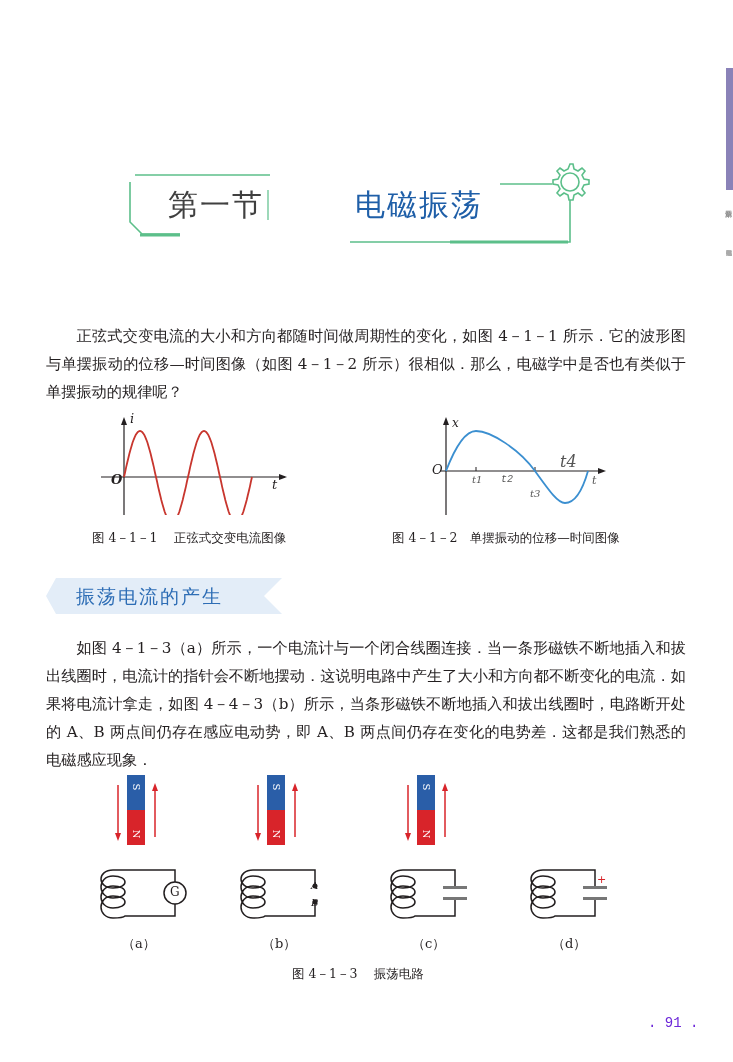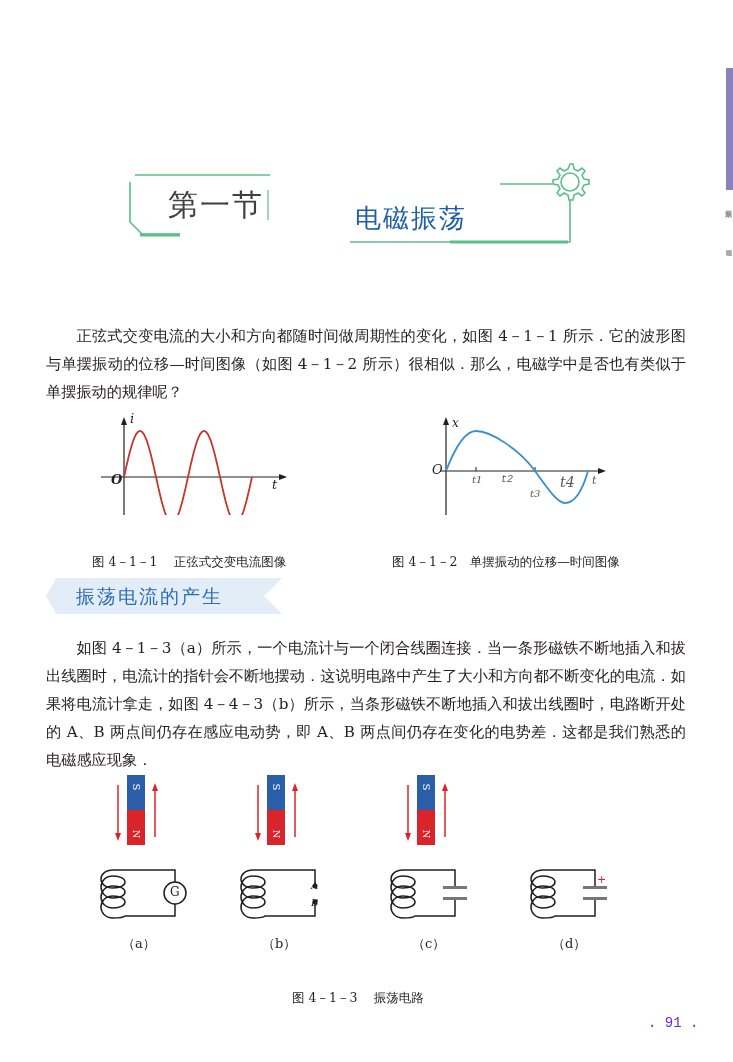--- a/index.html
+++ b/index.html
@@ -6,26 +6,26 @@
   body { width:733px; height:1062px; background:#ffffff; position:relative; overflow:hidden;
          font-family:"DejaVu Serif","Liberation Serif",serif; color:#231f20; }
   .abs { position:absolute; }
   
   .side-tab { left:726px; top:68px; width:7px; height:122px; background:#8a82b8; }
   .side-text { left:722px; top:205px; width:11px; font-size:7px; color:#888; writing-mode:vertical-rl; line-height:11px; }
   .side-text2 { left:722px; top:245px; width:11px; font-size:6px; color:#aaa; writing-mode:vertical-rl; }
   
   .title-svg { left:120px; top:150px; }
   .title-left { left:152px; top:185px; font-family:"DejaVu Sans","Liberation Sans",sans-serif; font-size:30px; color:#404040; letter-spacing:2px;margin-left:16px; }
-  .title-right { left:355px; top:201px; font-family:Liberation Sans, sans-serif; font-size:26px; color:#1f5fa8; letter-spacing:2px; }
+  .title-right { left:355px; top:185px; font-family:Liberation Sans, sans-serif; font-size:30px; color:#1f5fa8; letter-spacing:2px; }
   
   .para { left:46px; width:640px; font-size:15.2px; line-height:28px; text-align:justify; }
   .para p { margin:0; }
   .indent { text-indent:2em; }
-  .caption { font-size:12.5px; color:#231f20; white-space:pre;margin-top:24px; }
+  .caption { font-size:12.5px; color:#231f20; white-space:pre; }
   
   .ribbon { left:46px; top:578px; }
   .ribbon-label { left:76px; top:584px; font-family:"DejaVu Sans","Liberation Sans",sans-serif; font-size:19px; font-weight:normal; color:#2d6db5; letter-spacing:2px; }
   .page-num { left:648px; top:1015px; font-family:Liberation Mono, monospace; font-size:14px; color:#6d28d9; white-space:pre; }
   .sub-label { font-size:13px; color:#231f20; white-space:pre; }
   .math { font-style:italic; }
 </style>
 </head>
 <body>
 
@@ -78,21 +78,21 @@
   <polygon points="26,2 23,10 29,10" fill="#231f20"></polygon>
   <line x1="56" y1="56" x2="56" y2="52" stroke="#231f20"></line>
   <line x1="115" y1="56" x2="115" y2="52" stroke="#231f20"></line>
   <path id="pend" d="M26 56 C36 30, 46 16, 56 16 C71 16, 100 35, 115 56 C130 77, 138 88, 145 88 C155 88, 162 77, 168 56" fill="none" stroke="#3b8fd0" stroke-width="1.8"></path>
 </svg>
 <div class="abs math" style="left:452px;top:416px;font-size:12px;">x</div>
 <div class="abs math" style="left:432px;top:462px;font-size:13px;">O</div>
 <div class="abs math" style="left:472px;top:474px;font-size:10px;color:#555;">t1</div>
 <div class="abs math" style="left:501px;top:474px;font-size:10px;color:#555;font-family:Liberation Mono, monospace;">t2</div>
 <div class="abs math" style="left:530px;top:488px;font-size:10px;color:#555;">t3</div>
-<div class="abs math" style="left:560px;top:474px;font-size:14px;color:#555;">t4</div>
+<div class="abs math" style="left:560px;top:452px;font-size:16px;color:#555;">t4</div>
 <div class="abs math" style="left:592px;top:474px;font-size:11px;color:#555;">t</div>
 <div class="abs caption" style="left:392px;top:530px;">图 4－1－2　单摆振动的位移—时间图像</div>
 
 <svg class="abs ribbon" width="240" height="36">
   <polygon points="10,0 236,0 218,18 236,36 10,36 0,18" fill="#e3edf8"></polygon>
 </svg>
 <div class="abs ribbon-label">振荡电流的产生</div>
 
 <div class="abs para" style="top:634px;">
   <p class="indent">如图 4－1－3（a）所示，一个电流计与一个闭合线圈连接．当一条形磁铁不断地插入和拔出线圈时，电流计的指针会不断地摆动．这说明电路中产生了大小和方向都不断变化的电流．如果将电流计拿走，如图 4－4－3（b）所示，当条形磁铁不断地插入和拔出线圈时，电路断开处的 A、B 两点间仍存在感应电动势，即 A、B 两点间仍存在变化的电势差．这都是我们熟悉的电磁感应现象．</p>

